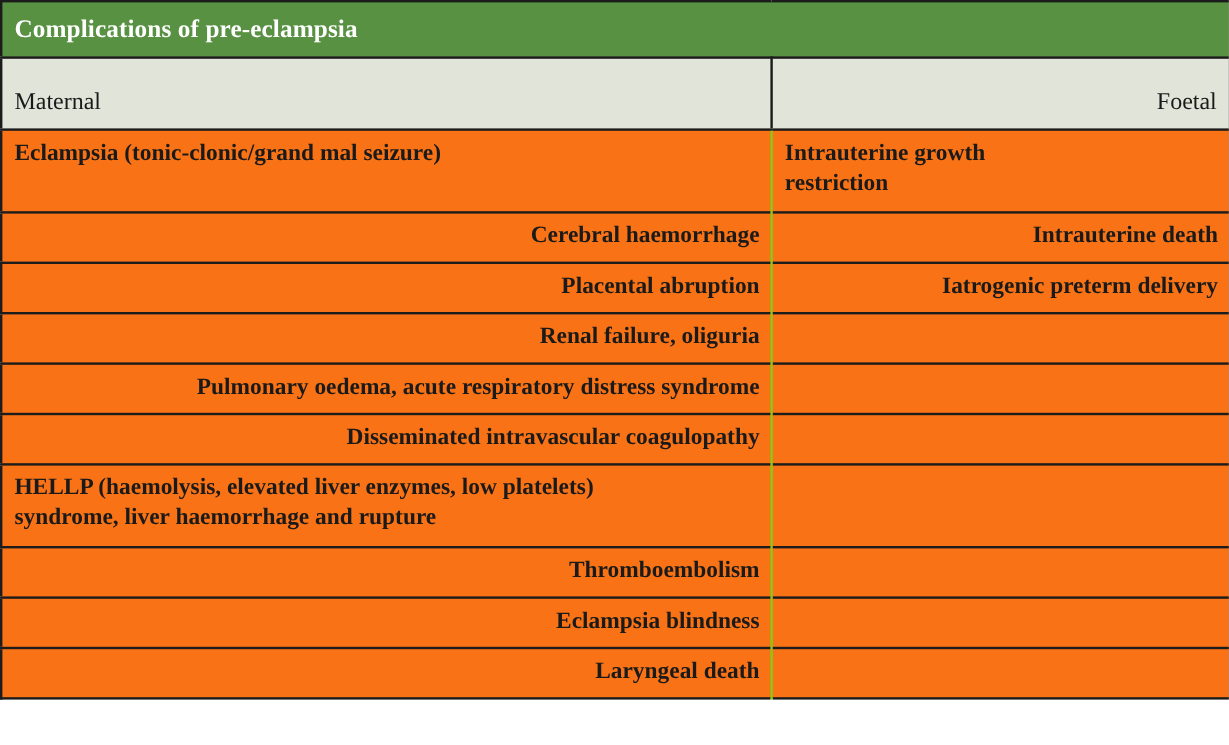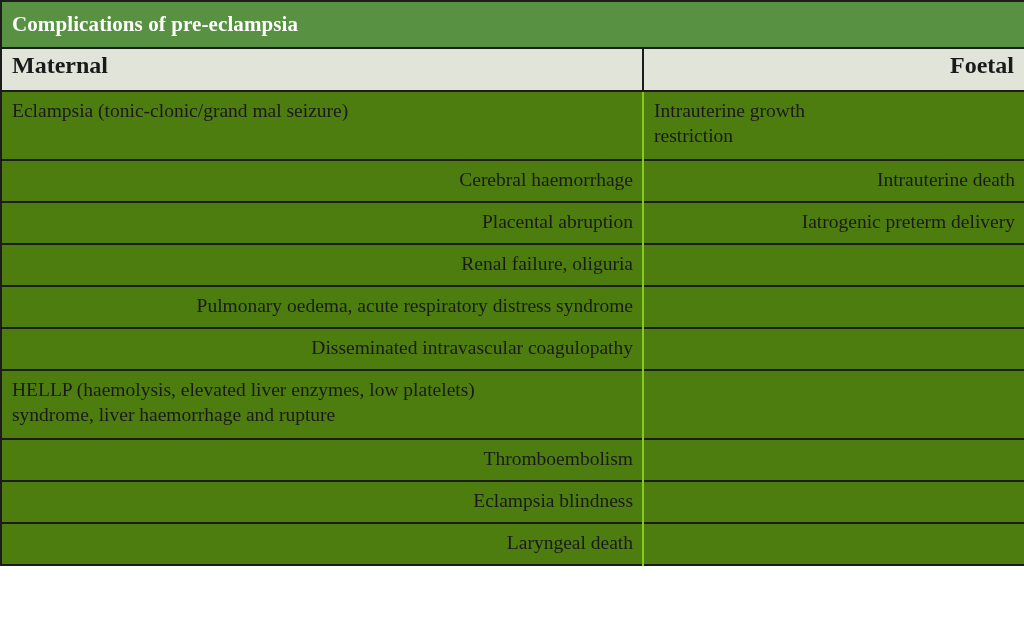--- a/index.html
+++ b/index.html
@@ -41,42 +41,43 @@
     line-height: 1.15;
     padding: 10px 10px 11px 10px;
     border-bottom: 2px solid #1c1c1c;
     letter-spacing: 0.1px;
   }
 
   
   tr.colhead-row th {
     background: #e1e4d8;
     color: #1a1a1a;
-    font-weight: bold;
-    font-size: 24px;
+    font-weight: normal;
+    font-size: 20px;
     line-height: 1.2;
     text-align: left;
-    padding: 2px 10px 10px 10px;
+    padding: 24px 10px 10px 10px;
     border-bottom: 2px solid #1c1c1c;
     vertical-align: top;
   }
   tr.colhead-row th.foetal-head {
     border-left: 2px solid #1c1c1c;
     text-align: right;
   }
 
   
   tbody tr td {
-    background: #4d7c0f;
+    background: #f97316;
     font-size: 19.5px;
     line-height: 1.28;
     padding: 7px 9px 8px 10px;
     border-top: 2px solid #1c1c1c;
     vertical-align: top;
     word-wrap: break-word;
+    font-weight: bold;
   }
   tbody tr:first-child td {
     border-top: 0;
   }
   tbody tr td.foetal-cell {
     border-left: 2px solid #84cc16;
   }
   tbody tr td.maternal-cell {
     white-space: pre-line;
   }

